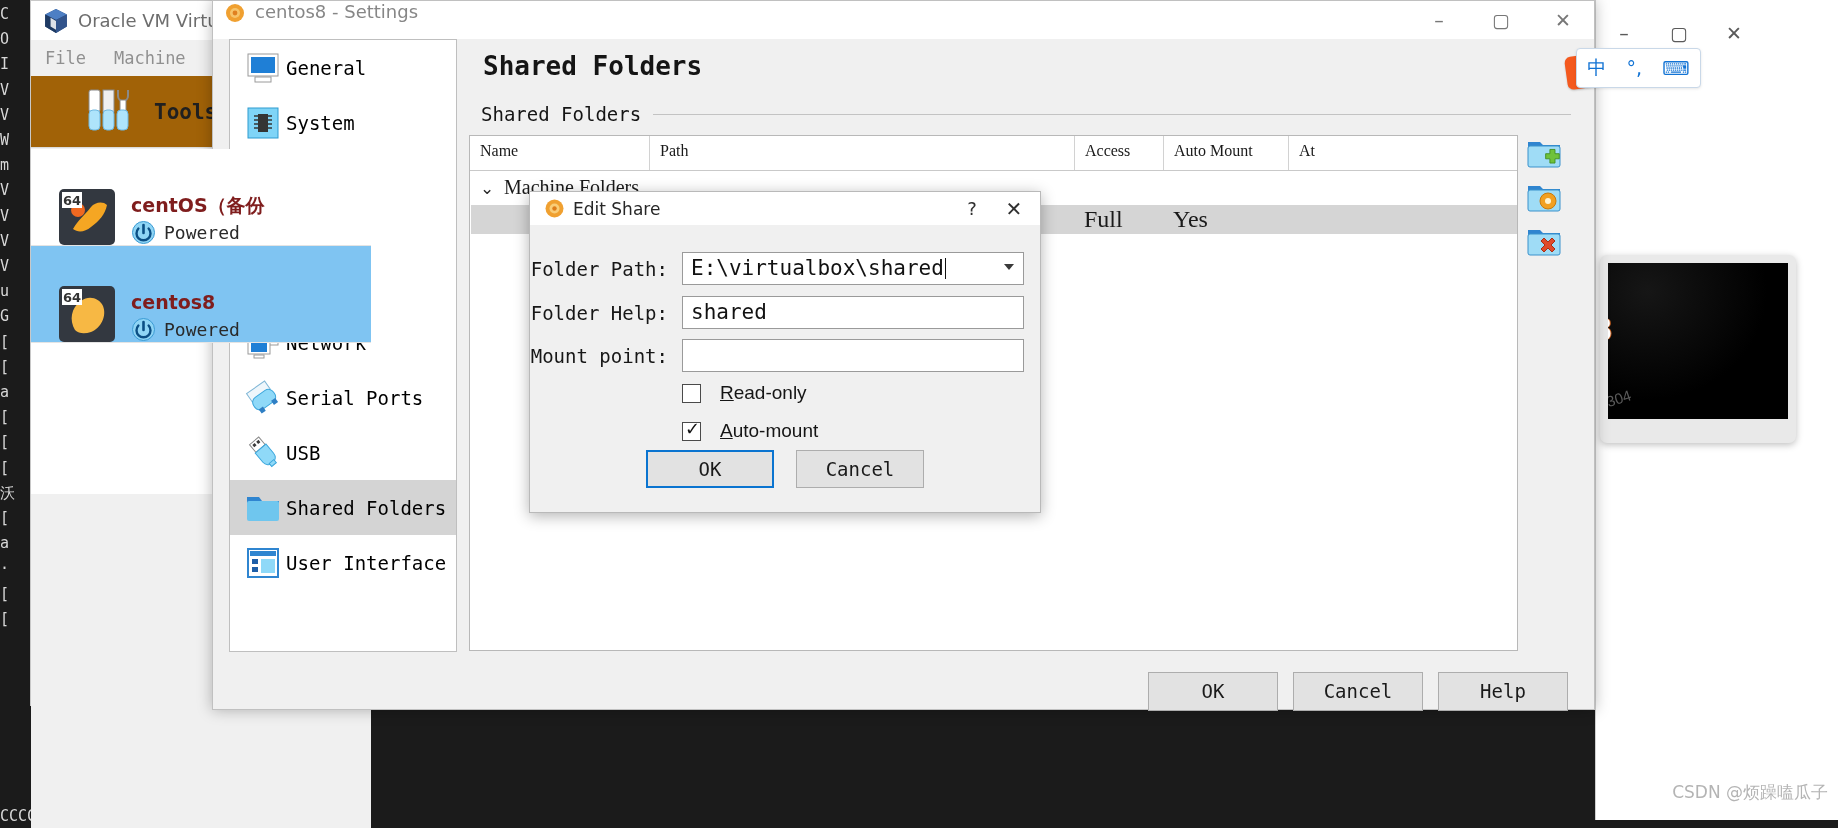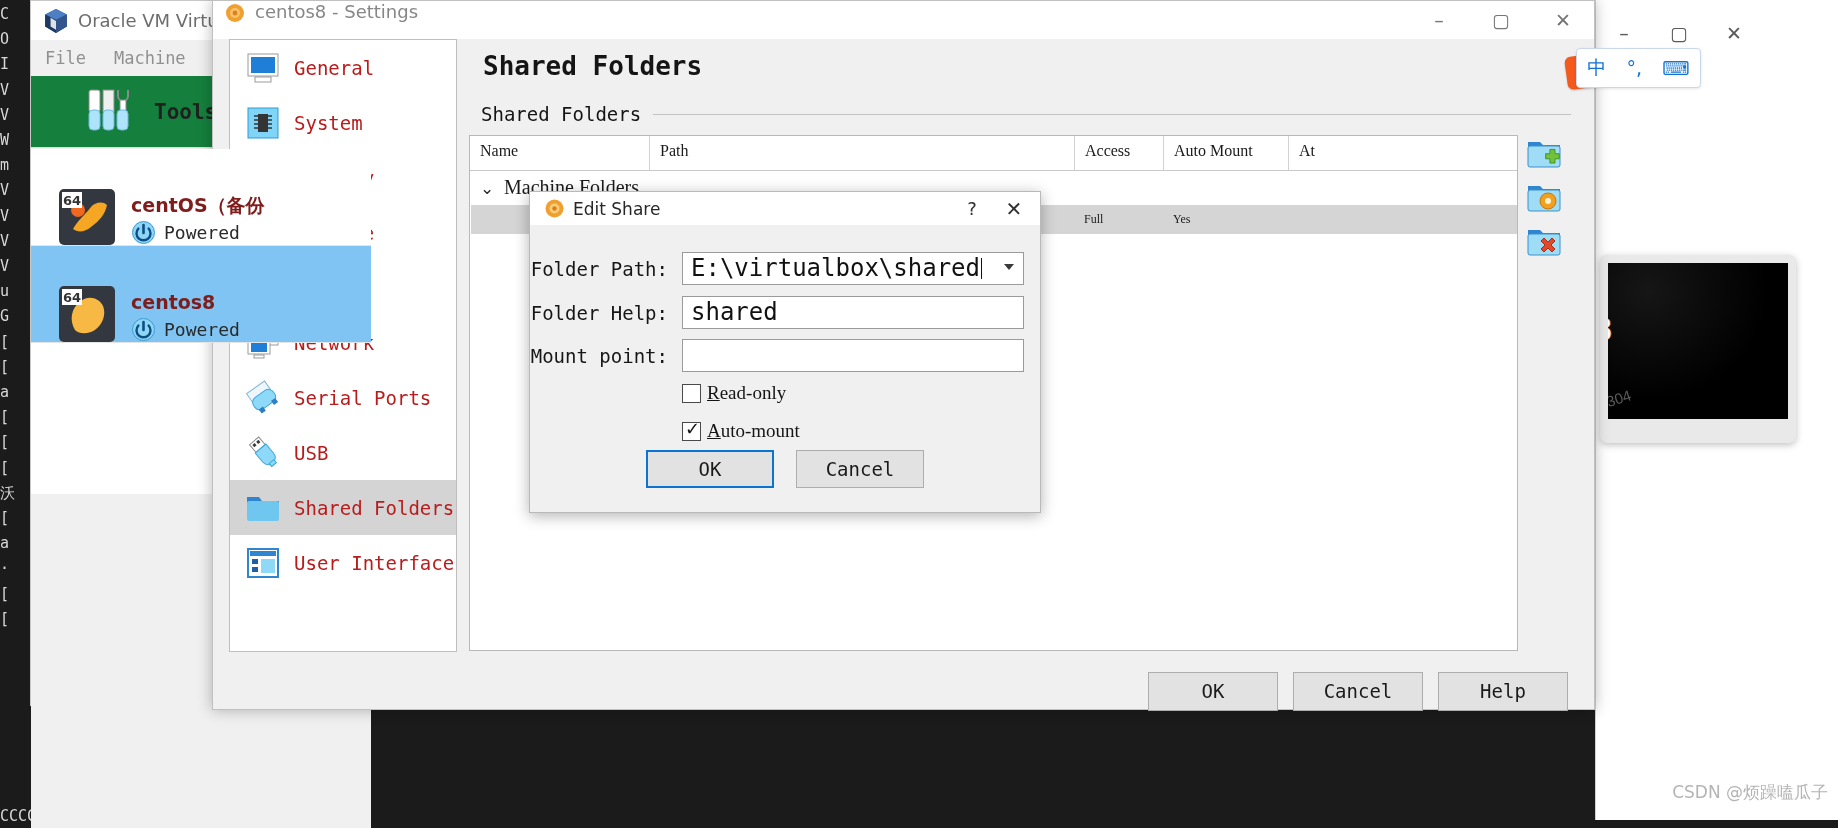--- a/index.html
+++ b/index.html
@@ -108,21 +108,21 @@
     background: #f0f0f0;
     display: flex; align-items: center;
   }
   .menu-item {
     font-family: "DejaVu Sans Mono", monospace;
     font-size: 17px; color: #909090;
     padding: 0 14px; white-space: nowrap;
   }
   .vbox-toolbar {
     position: absolute; left: 0; top: 75px; width: 340px; height: 72px;
-    background: #15803d;
+    background: #a16207;
     border-bottom: 1px solid #dcdcdc;
     display: flex; align-items: center; padding-left: 55px;
   }
   .tools-label {
     font-family: "DejaVu Sans Mono", monospace;
     font-size: 21px; color: #202020; font-weight: bold;
     margin-left: 22px;
   }
   .vbox-list { position: absolute; left: 0; top: 148px; width: 340px; height: 558px; background: #ffffff; }
   .vm-row {
@@ -181,23 +181,23 @@
     position: absolute; left: 16px; top: 0px; width: 228px; height: 613px;
     background: #ffffff; border: 1px solid #bfbfbf;
     overflow: hidden;
   }
   .side-item {
     display: flex; align-items: center; height: 55px; padding-left: 14px;
   }
   .side-item.active { background: #d4d4d4; }
   .side-icon { width: 38px; height: 38px; flex: 0 0 38px; position: relative; }
   .side-label {
-    margin-left: 12px;
-    font-family: "DejaVu Sans Mono", monospace;
-    font-size: 19px; color: #b91c1c;
+    margin-left: 4px;
+    font-family: "DejaVu Sans Mono", monospace;
+    font-size: 19px; color: #000000;
     white-space: nowrap;
   }
 
   
   .pane { position: absolute; left: 256px; top: 0; width: 1110px; height: 613px; }
   .pane-title {
     position: absolute; left: 14px; top: 12px;
     font-family: "DejaVu Sans Mono", monospace;
     font-size: 26px; font-weight: bold; color: #151515;
     white-space: nowrap;
@@ -239,21 +239,21 @@
   .tree-label {
     font-family: "Liberation Serif", serif;
     font-size: 20px; color: #1a1a1a; white-space: nowrap;
   }
   .data-row {
     position: absolute; left: 1px; top: 69px; width: 1046px; height: 29px;
     background: #d5d5d5; display: flex; align-items: center;
   }
   .cell {
     font-family: "Liberation Serif", serif;
-    font-size: 12px; color: #1a1a1a; white-space: nowrap; overflow: hidden;
+    font-size: 24px; color: #1a1a1a; white-space: nowrap; overflow: hidden;
   }
   .cell.c-name { width: 180px; padding-left: 10px; }
   .cell.c-path { width: 425px; padding-left: 10px; }
   .cell.c-access { width: 89px; padding-left: 8px; }
   .cell.c-automount { width: 125px; padding-left: 8px; }
 
   .tool-strip {
     position: absolute; left: 1057px; top: 96px; width: 40px; height: 516px;
   }
   .tool-btn {
@@ -303,21 +303,21 @@
   }
   .form-label {
     width: 152px; text-align: right; padding-right: 14px;
     font-family: "DejaVu Sans Mono", monospace;
     font-size: 19px; color: #171717; white-space: nowrap;
   }
   .form-input {
     width: 342px; height: 33px;
     background: #ffffff; border: 1px solid #9a9a9a;
     font-family: "DejaVu Sans Mono", monospace;
-    font-size: 24px; color: #111;
+    font-size: 21px; color: #111;
     padding: 0 8px; line-height: 31px;
     display: flex; align-items: center;
     position: relative;
   }
   .caret {
     display: inline-block; width: 1px; height: 21px; background: #111;
     margin-left: 1px;
   }
   .combo-arrow {
     position: absolute; right: 9px; top: 11px;
@@ -331,22 +331,22 @@
   }
   .chk-box {
     width: 19px; height: 19px; border: 1px solid #4a4a4a; background: #fff;
     position: relative; flex: 0 0 19px;
   }
   .chk-box.checked::after {
     content: "✓"; position: absolute; left: 2px; top: -5px;
     font-size: 18px; color: #111; font-family: "DejaVu Sans", sans-serif;
   }
   .chk-label {
-    margin-left: 6px;
-    font-family: Liberation Serif, serif;
+    margin-left: 19px;
+    font-family: Liberation Sans, sans-serif;
     font-size: 19px; color: #151515; white-space: nowrap;
   }
   .chk-label u { text-decoration: underline; }
   .modal-buttons {
     position: absolute; left: 0; top: 258px; width: 510px;
     display: flex; justify-content: center; gap: 22px;
   }
   .mbtn {
     width: 128px; height: 38px;
     background: #e2e2e2; border: 1px solid #adadad;

